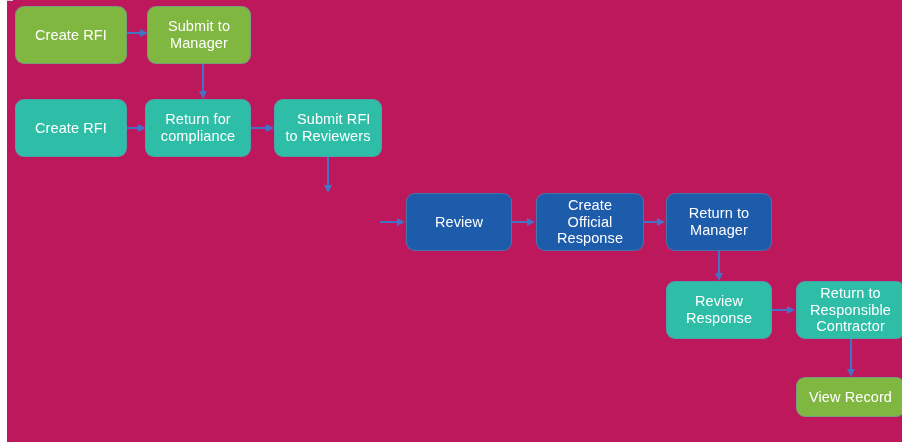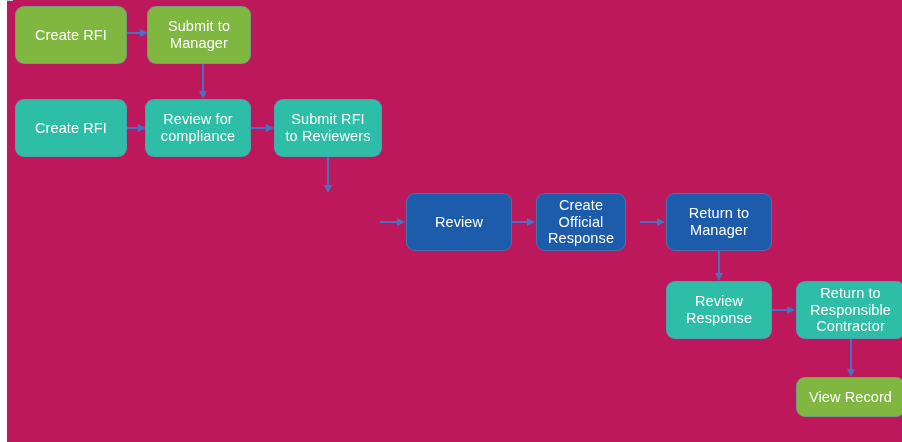--- a/index.html
+++ b/index.html
@@ -150,35 +150,35 @@
   <div class="node green" style="left:140px; top:6px; width:104px; height:58px;">
     <span>Submit to
 Manager</span>
   </div>
 
   <div class="node teal" style="left:8px; top:99px; width:112px; height:58px;">
     <span>Create RFI</span>
   </div>
 
   <div class="node teal" style="left:138px; top:99px; width:106px; height:58px;">
-    <span>Review for
+    <span>Return for
 compliance</span>
   </div>
 
-  <div class="node teal" style="left:267px; top:99px; width:108px; height:58px;">
+  <div class="node teal" style="left:267px; top:99px; width:108px; height:58px;text-align:right;">
     <span>Submit RFI
 to Reviewers</span>
   </div>
 
 
   <div class="node blue" style="left:399px; top:193px; width:106px; height:58px;">
     <span>Review</span>
   </div>
 
-  <div class="node blue" style="left:529px; top:193px; width:90px; height:58px;">
+  <div class="node blue" style="left:529px; top:193px; width:108px; height:58px;">
     <span>Create
 Official
 Response</span>
   </div>
 
   <div class="node blue" style="left:659px; top:193px; width:106px; height:58px;">
     <span>Return to
 Manager</span>
   </div>
 

